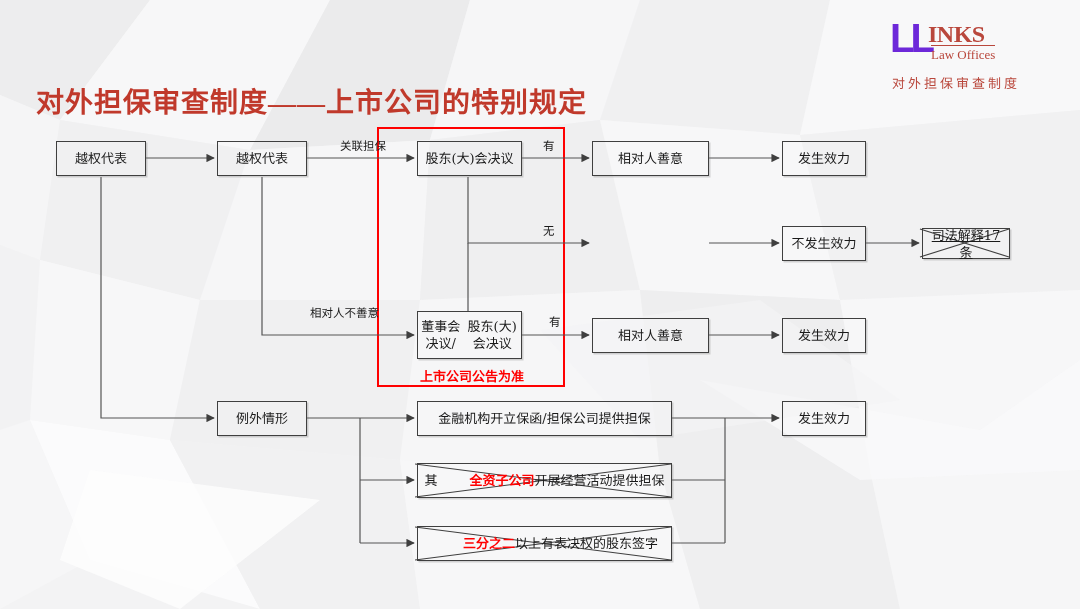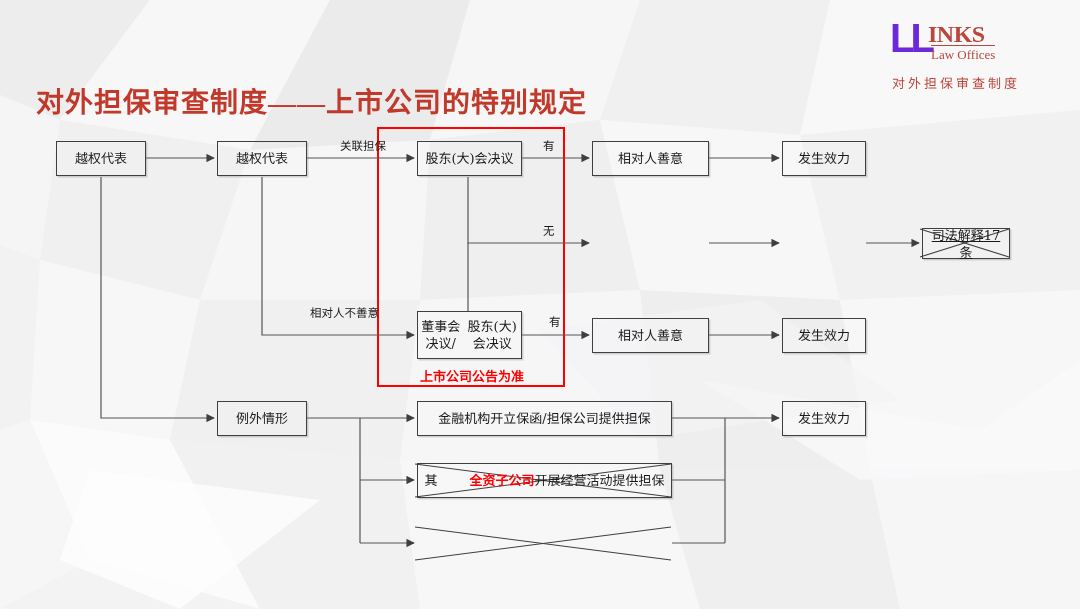--- a/index.html
+++ b/index.html
@@ -280,20 +280,23 @@
 
 
   <div class="nodebox" style="left:592px; top:318px; width:117px; height:35px;">
     <span class="inner">相对人善意</span>
   </div>
 
   <div class="nodebox" style="left:782px; top:141px; width:84px; height:35px;">
     <span class="inner">发生效力</span>
   </div>
 
+  <div class="nodebox" style="left:782px; top:226px; width:84px; height:35px;">
+    <span class="inner">不发生效力</span>
+  </div>
 
   <div class="nodebox" style="left:922px; top:228px; width:88px; height:31px;text-decoration:underline;">
     <span class="inner">司法解释17条</span>
   </div>
 
   <div class="nodebox" style="left:782px; top:318px; width:84px; height:35px;">
     <span class="inner">发生效力</span>
   </div>
 
   <div class="nodebox" style="left:217px; top:401px; width:90px; height:35px;">
@@ -301,20 +304,23 @@
   </div>
 
   <div class="nodebox" style="left:417px; top:401px; width:255px; height:35px;">
     <span class="inner">金融机构开立保函/担保公司提供担保</span>
   </div>
 
   <div class="nodebox" style="left:417px; top:463px; width:255px; height:35px;">
     <span class="inner"><span>其</span><span class="hl-red">全资子公司</span><span>开展经营活动提供担保</span></span>
   </div>
 
+  <div class="nodebox" style="left:417px; top:526px; width:255px; height:35px;">
+    <span class="inner"><span class="hl-red">三分之二</span><span>以上有表决权的股东签字</span></span>
+  </div>
 
   <div class="nodebox" style="left:782px; top:401px; width:84px; height:35px;">
     <span class="inner">发生效力</span>
   </div>
 
   <div class="edgelabel" style="left:340px; top:137px;">关联担保</div>
 
   <div class="edgelabel" style="left:310px; top:304px;">相对人不善意</div>
 
   <div class="edgelabel" style="left:543px; top:137px;">有</div>

